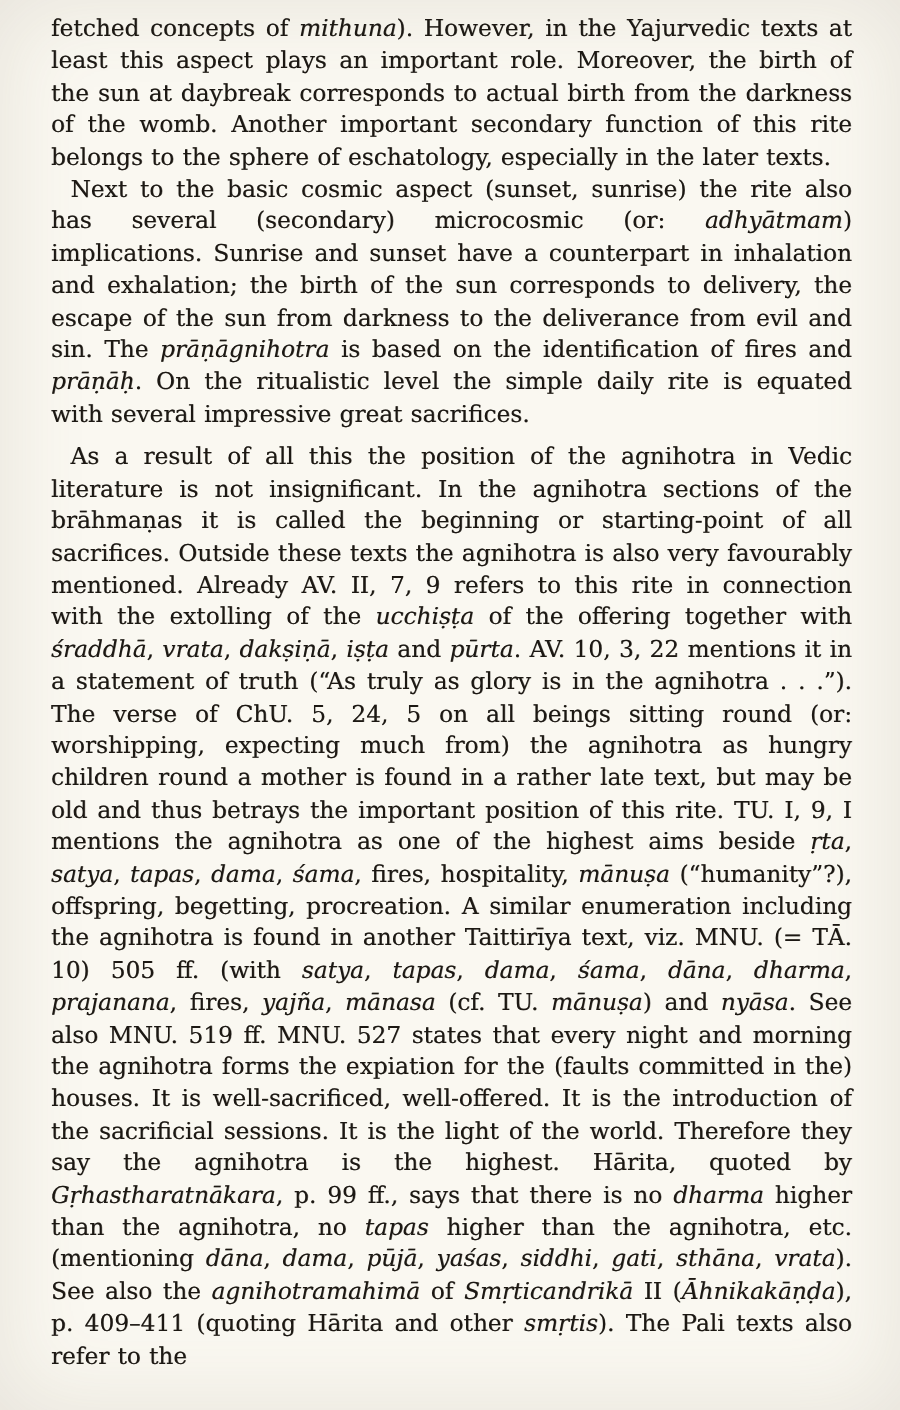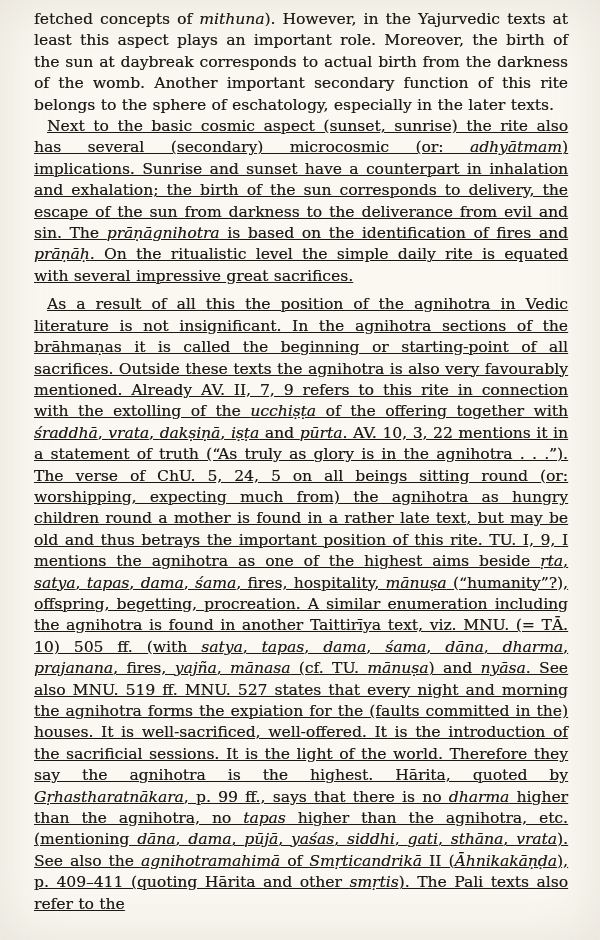--- a/index.html
+++ b/index.html
@@ -25,21 +25,21 @@
   p.para {
     margin: 0;
     text-align: justify;
     font-size: 15.5px;
     line-height: 21.4px;
     color: var(--ink, #1c1813);
     text-shadow: 0.3px 0 0 rgba(28, 24, 19, 0.55);
     hyphens: none;
     word-spacing: 0.5px;
   }
-  p.para.indent { text-indent: 13px; text-decoration: underline; }
+  p.para.indent { text-indent: 13px; }
   p.para.space-before { margin-top: 7px; }
   p.para em { font-style: italic; }
 </style>
 </head>
 <body>
 
 <div class="scan-page">
   <div class="text-block">
       <p class="para"><span>fetched concepts of </span><em>mithuna</em><span>). However, in the Yajurvedic texts at least this aspect plays an important role. Moreover, the birth of the sun at daybreak corresponds to actual birth from the darkness of the womb. Another important secondary function of this rite belongs to the sphere of eschatology, especially in the later texts.</span></p>
       <p class="para indent"><span>Next to the basic cosmic aspect (sunset, sunrise) the rite also has several (secondary) microcosmic (or: </span><em>adhyātmam</em><span>) implications. Sunrise and sunset have a counterpart in inhalation and exhalation; the birth of the sun corresponds to delivery, the escape of the sun from darkness to the deliverance from evil and sin. The </span><em>prāṇāgnihotra</em><span> is based on the identification of fires and </span><em>prāṇāḥ</em><span>. On the ritualistic level the simple daily rite is equated with several impressive great sacrifices.</span></p>

